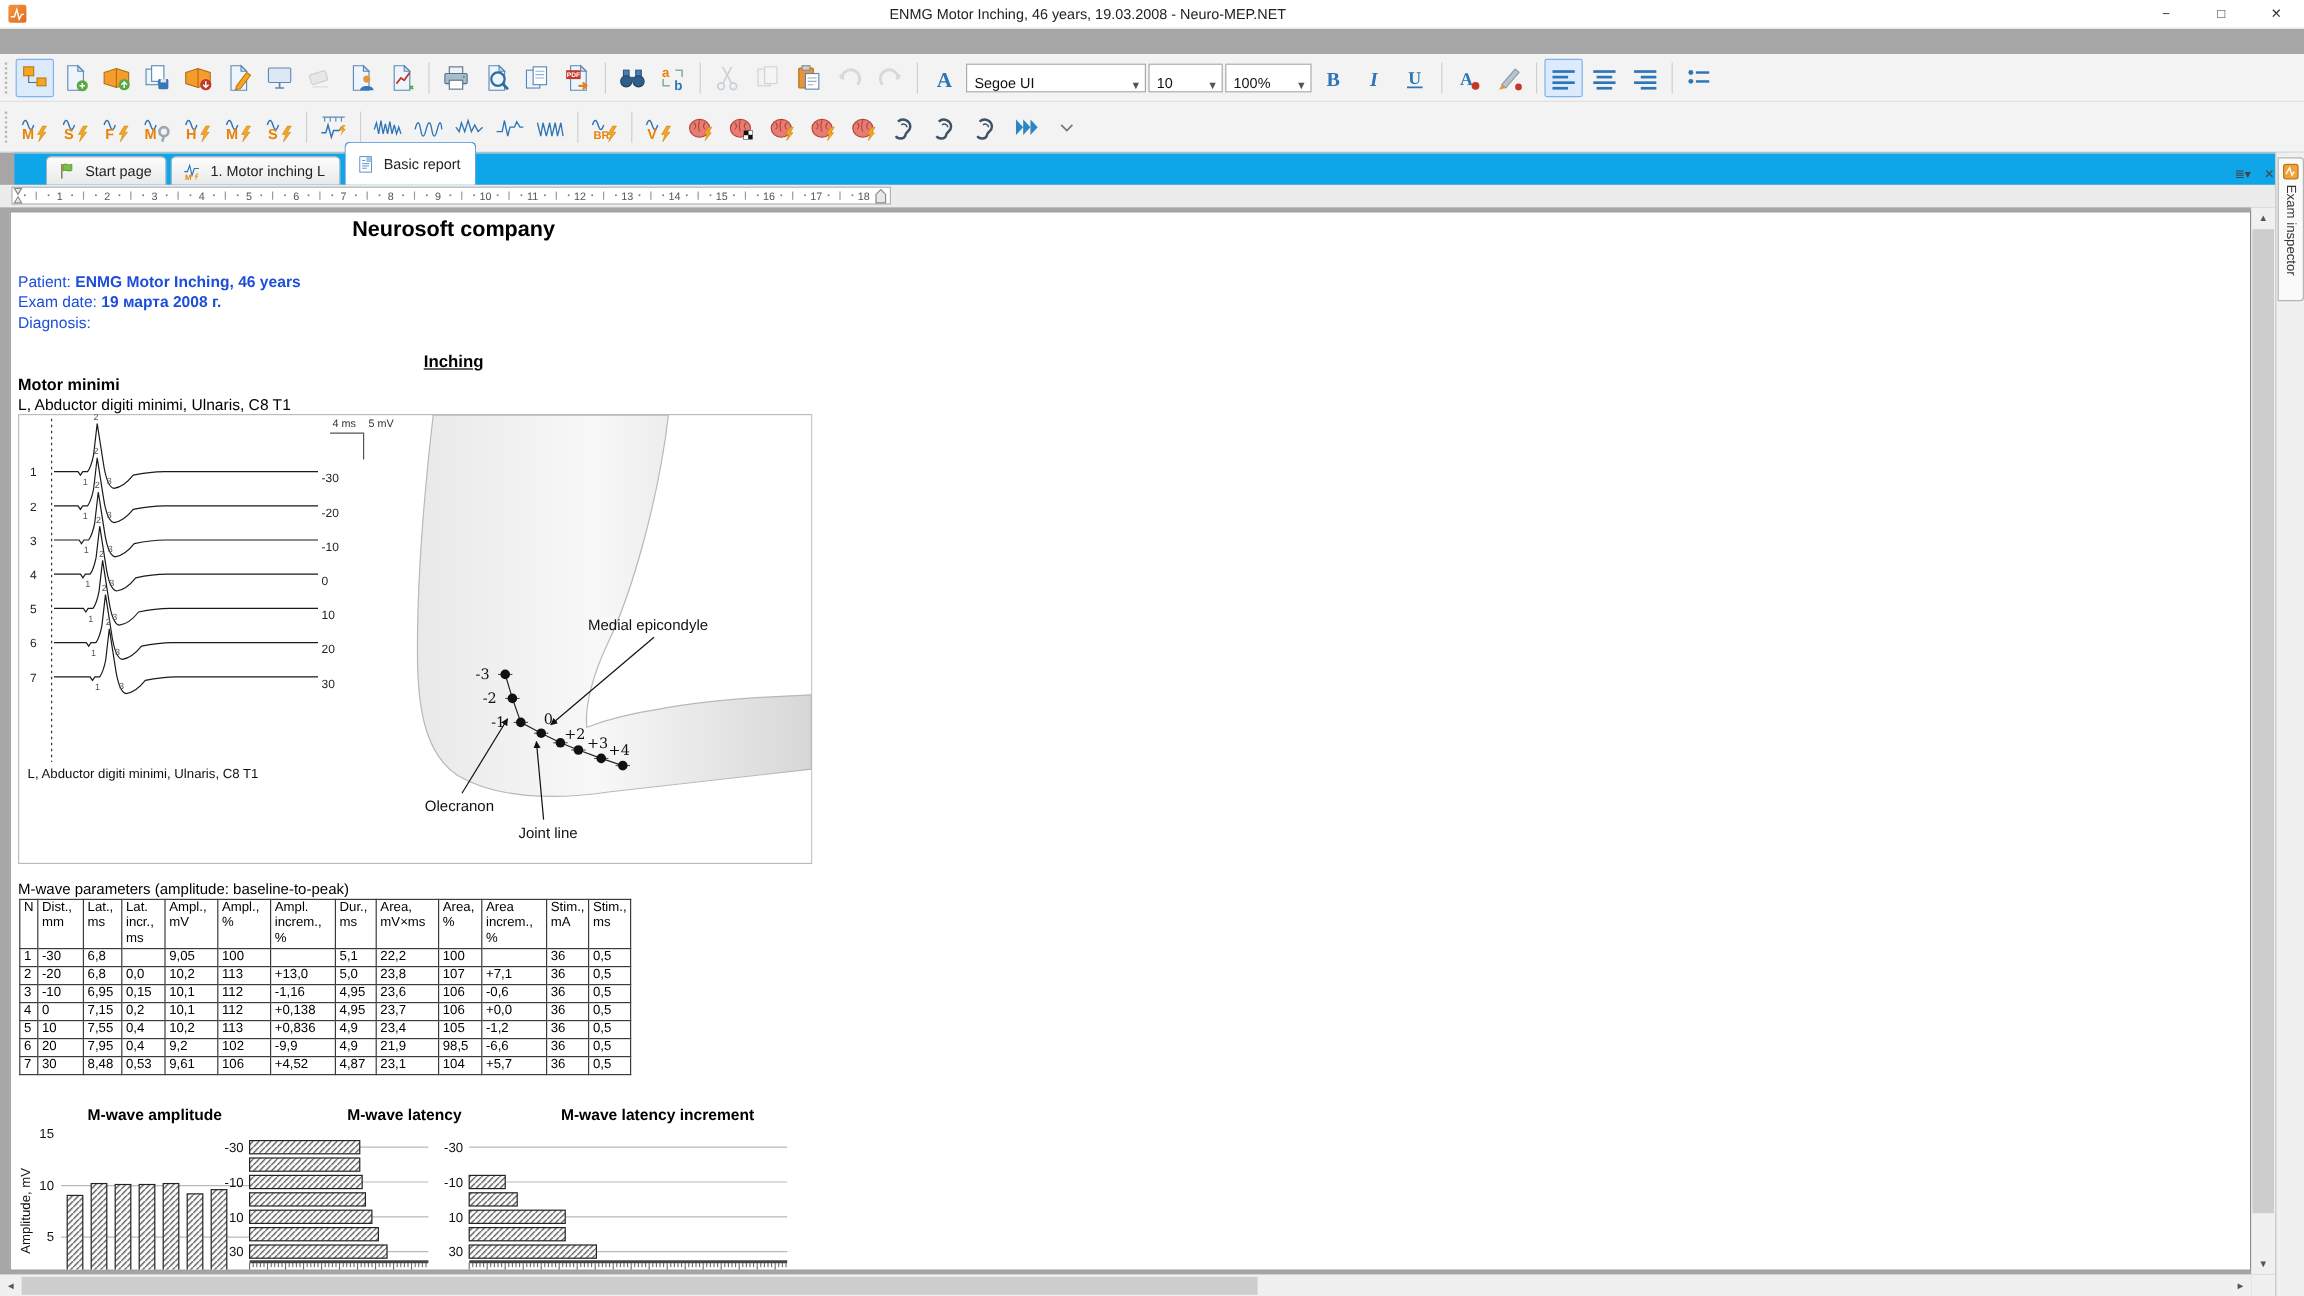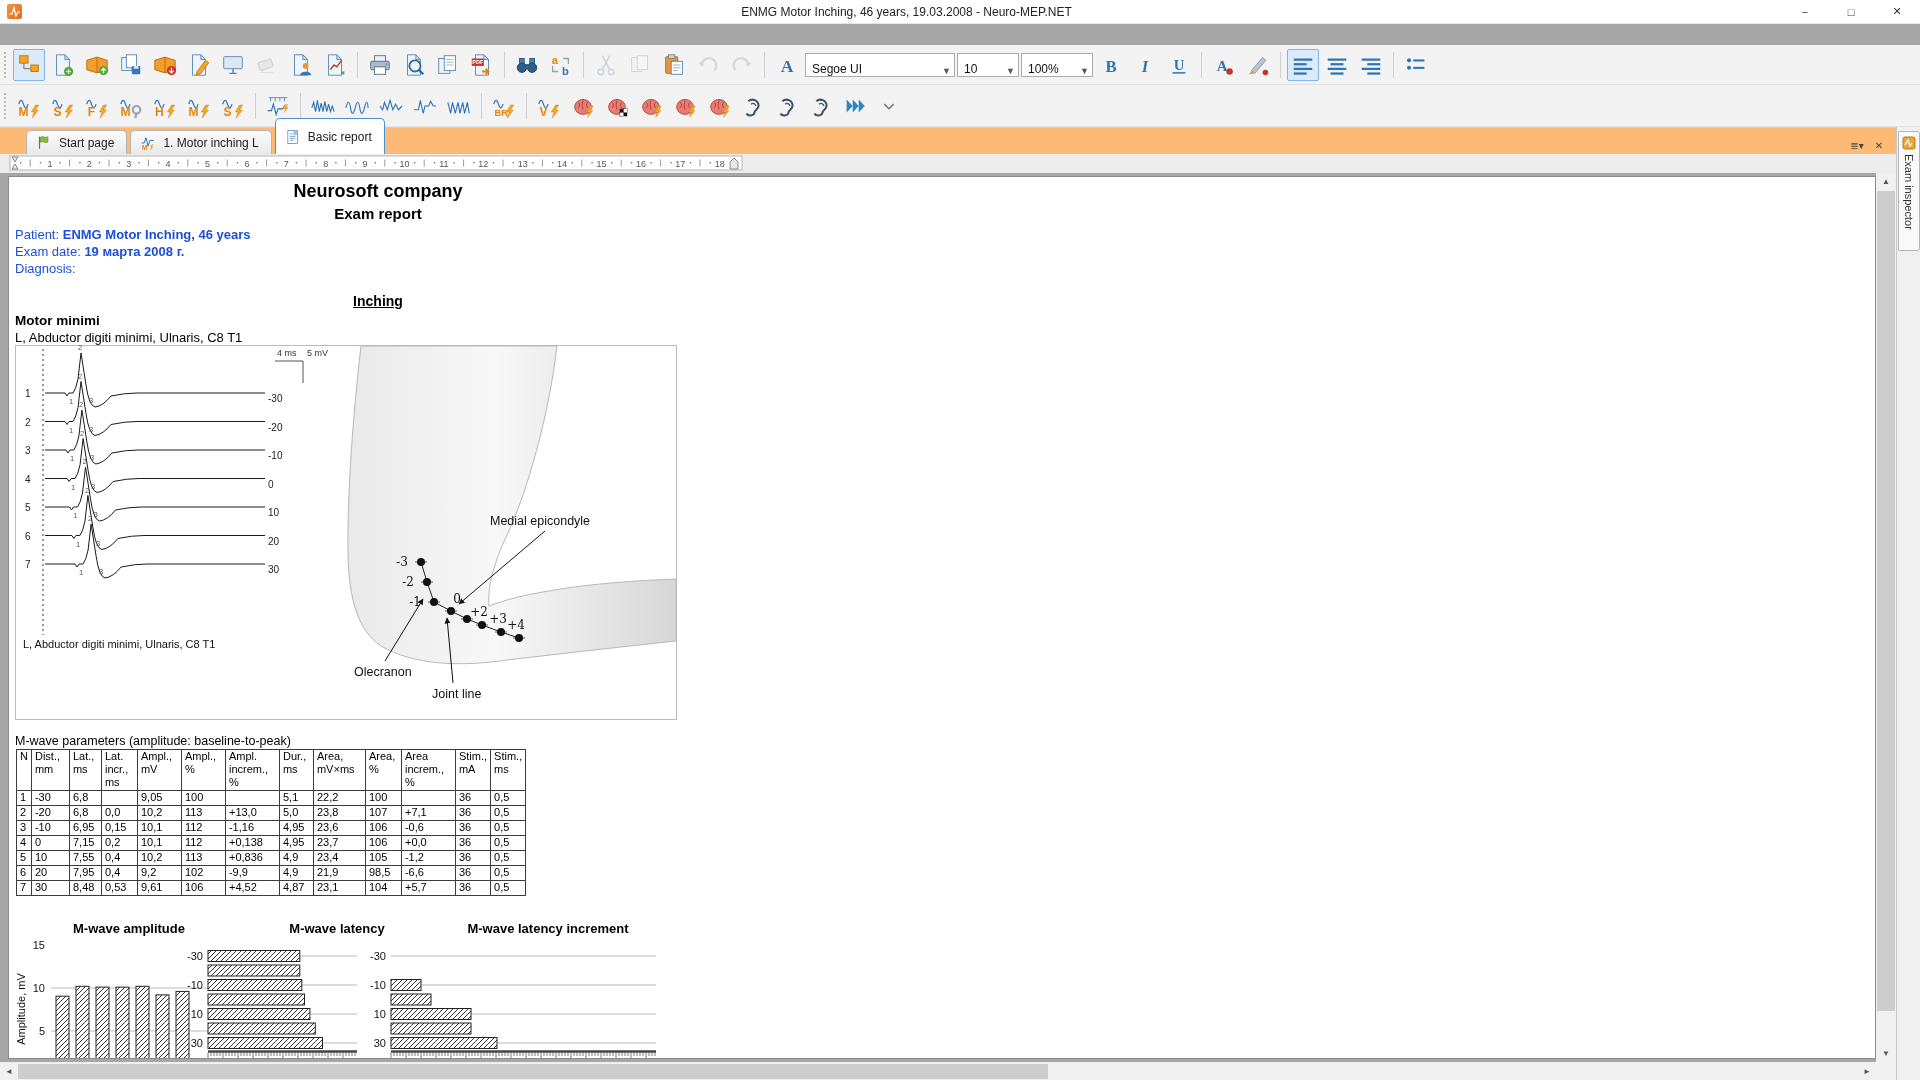--- a/index.html
+++ b/index.html
@@ -32,21 +32,21 @@
     justify-content:center; border:1px solid transparent; border-radius:2px; }
   .tbtn.sel { background:#dcebfc; border-color:#7eb4ea; }
   .tbtn.dis { opacity:.42; }
   .tsep { width:1px; height:26px; background:#cfcfcf; margin:0 5px; }
   .combo { height:24px; margin:0 1px; background:#fff; border:1px solid #ababab;
     display:flex; align-items:flex-end; font-size:12px; color:#111; }
   .combo .cv { flex:1; padding:0 6px; white-space:nowrap; overflow:hidden; }
   .combo .ca { width:15px; text-align:center; color:#555; font-size:9px; }
 
   
-  #tabbar { position:absolute; left:0; top:127px; width:1896px; height:27px; background:#fdba74;
+  #tabbar { position:absolute; left:12px; top:127px; width:1896px; height:27px; background:#0ea5e9;
     border-top:1px solid #d0d0d0; display:flex; align-items:flex-end; }
   .tab { height:24px; margin-right:3px; padding:0 12px 0 8px; display:flex; align-items:center;
     gap:6px; font-size:12px; color:#222; background:linear-gradient(#fcfcfc,#e9e9e9);
     border:1px solid #b4b4b4; border-bottom:none; border-radius:5px 5px 0 0; }
   .tab.active { background:#fff; border-color:#4a90d9; height:36px; }
   #tabspacer { width:26px; }
   #tabbar-right { margin-left:auto; display:flex; align-items:center; gap:4px; padding-right:8px; }
   .tabctl { width:18px; height:18px; display:flex; align-items:center; justify-content:center;
     font-size:10px; color:#444; }
 
@@ -665,21 +665,20 @@
         <rect x="707.5999999999999" y="8" width="1.4" height="1.4" fill="#777"></rect>
         <text x="717.6999999999999" y="12.5" font-size="9" fill="#555" text-anchor="middle">18</text>
         <path d="M10 3 l6 0 -3 5 z M10 15 l6 0 -3 -5 z" fill="#e8e8e8" stroke="#888"></path>
         <path d="M728 15 h8 v-7 l-4 -4 -4 4 z" fill="#e8e8e8" stroke="#888"></path>
       </svg>
     </div>
 
   <div id="workspace">
     <div id="page">
       <div class="abs ctr r-company">Neurosoft company</div>
-      <div class="abs ctr r-title">Exam report</div>
       <div class="abs pline" style="top:50px">
         <span>Patient:</span> <b>ENMG Motor Inching, 46 years</b>
       </div>
       <div class="abs pline" style="top:67px">
         <span>Exam date:</span> <b>19 марта 2008 г.</b>
       </div>
       <div class="abs pline" style="top:84px">
         <span>Diagnosis:</span>
       </div>
       <div class="abs ctr r-inching">Inching</div>

